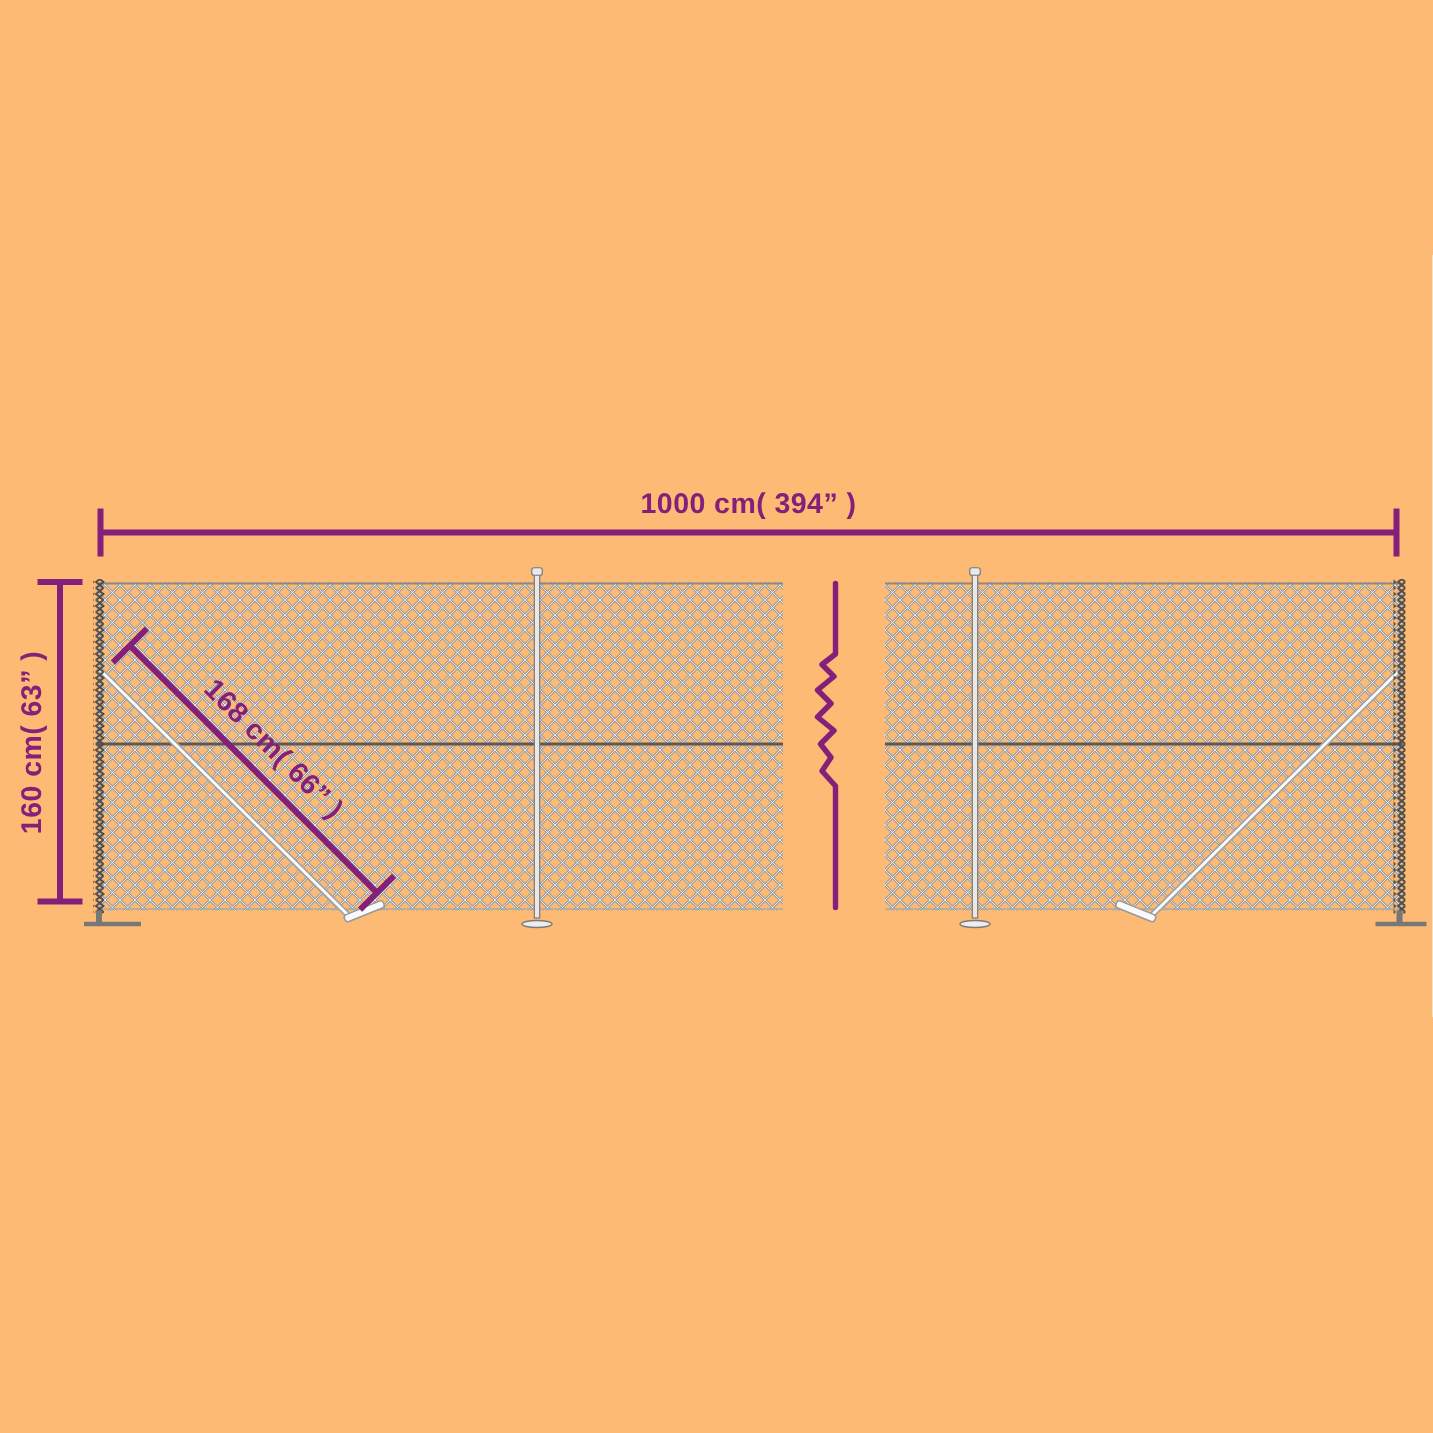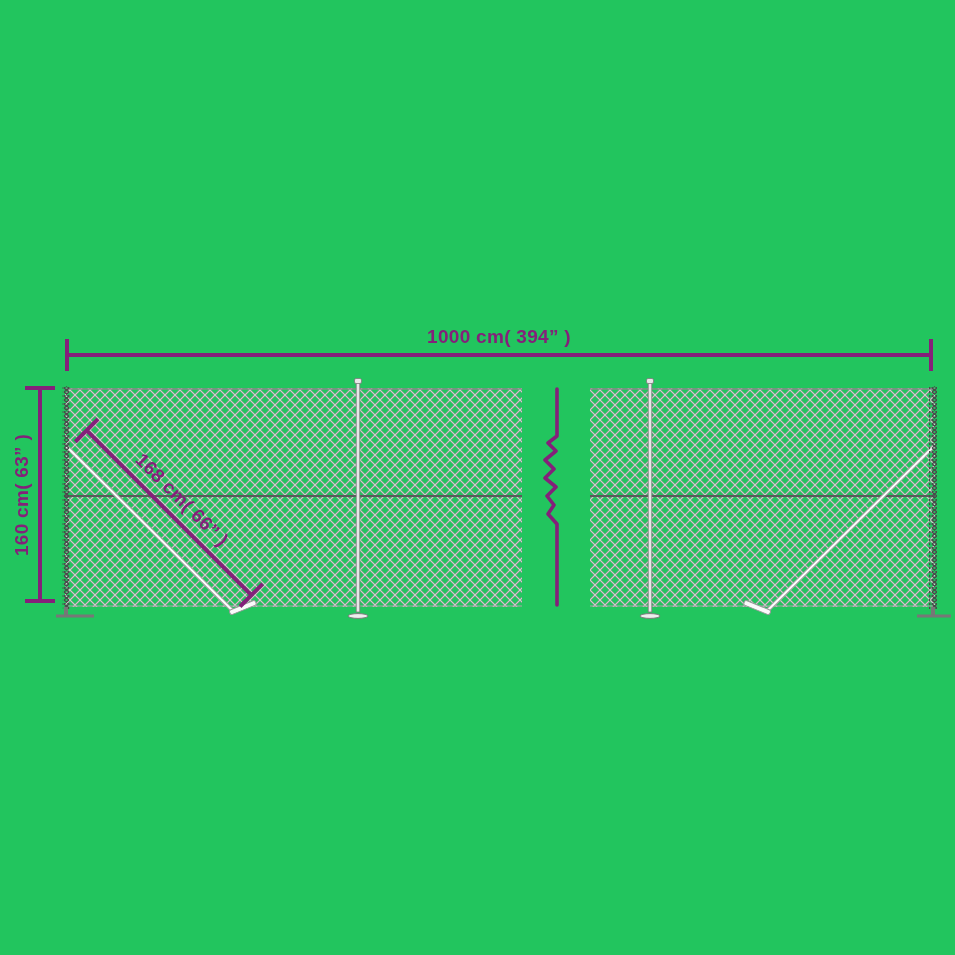--- a/index.html
+++ b/index.html
@@ -6,21 +6,21 @@
     --accent:#84207A;
     --mesh:#9C9C9C;
     --wire:#5A5A5A;
     --edge:#4A4A4A;
     --post:#8A8A8A;
   }
   html,body{margin:0;padding:0;background:#fff;}
   .stage{
     position:relative;
     width:955px;height:955px;
-    background:#22c55e;
+    background:#fdba74;
     overflow:hidden;
     font-family:"Liberation Sans", sans-serif;
   }
   .fence-svg{position:absolute;left:0;top:0;}
   
   .dim{position:absolute;}
   .dim-line-h{position:absolute;height:4px;background:var(--accent);}
   .dim-line-v{position:absolute;width:4px;background:var(--accent);}
   .cap-v{position:absolute;width:4px;height:32px;background:var(--accent);}
   .cap-h{position:absolute;width:30px;height:4px;background:var(--accent);}

